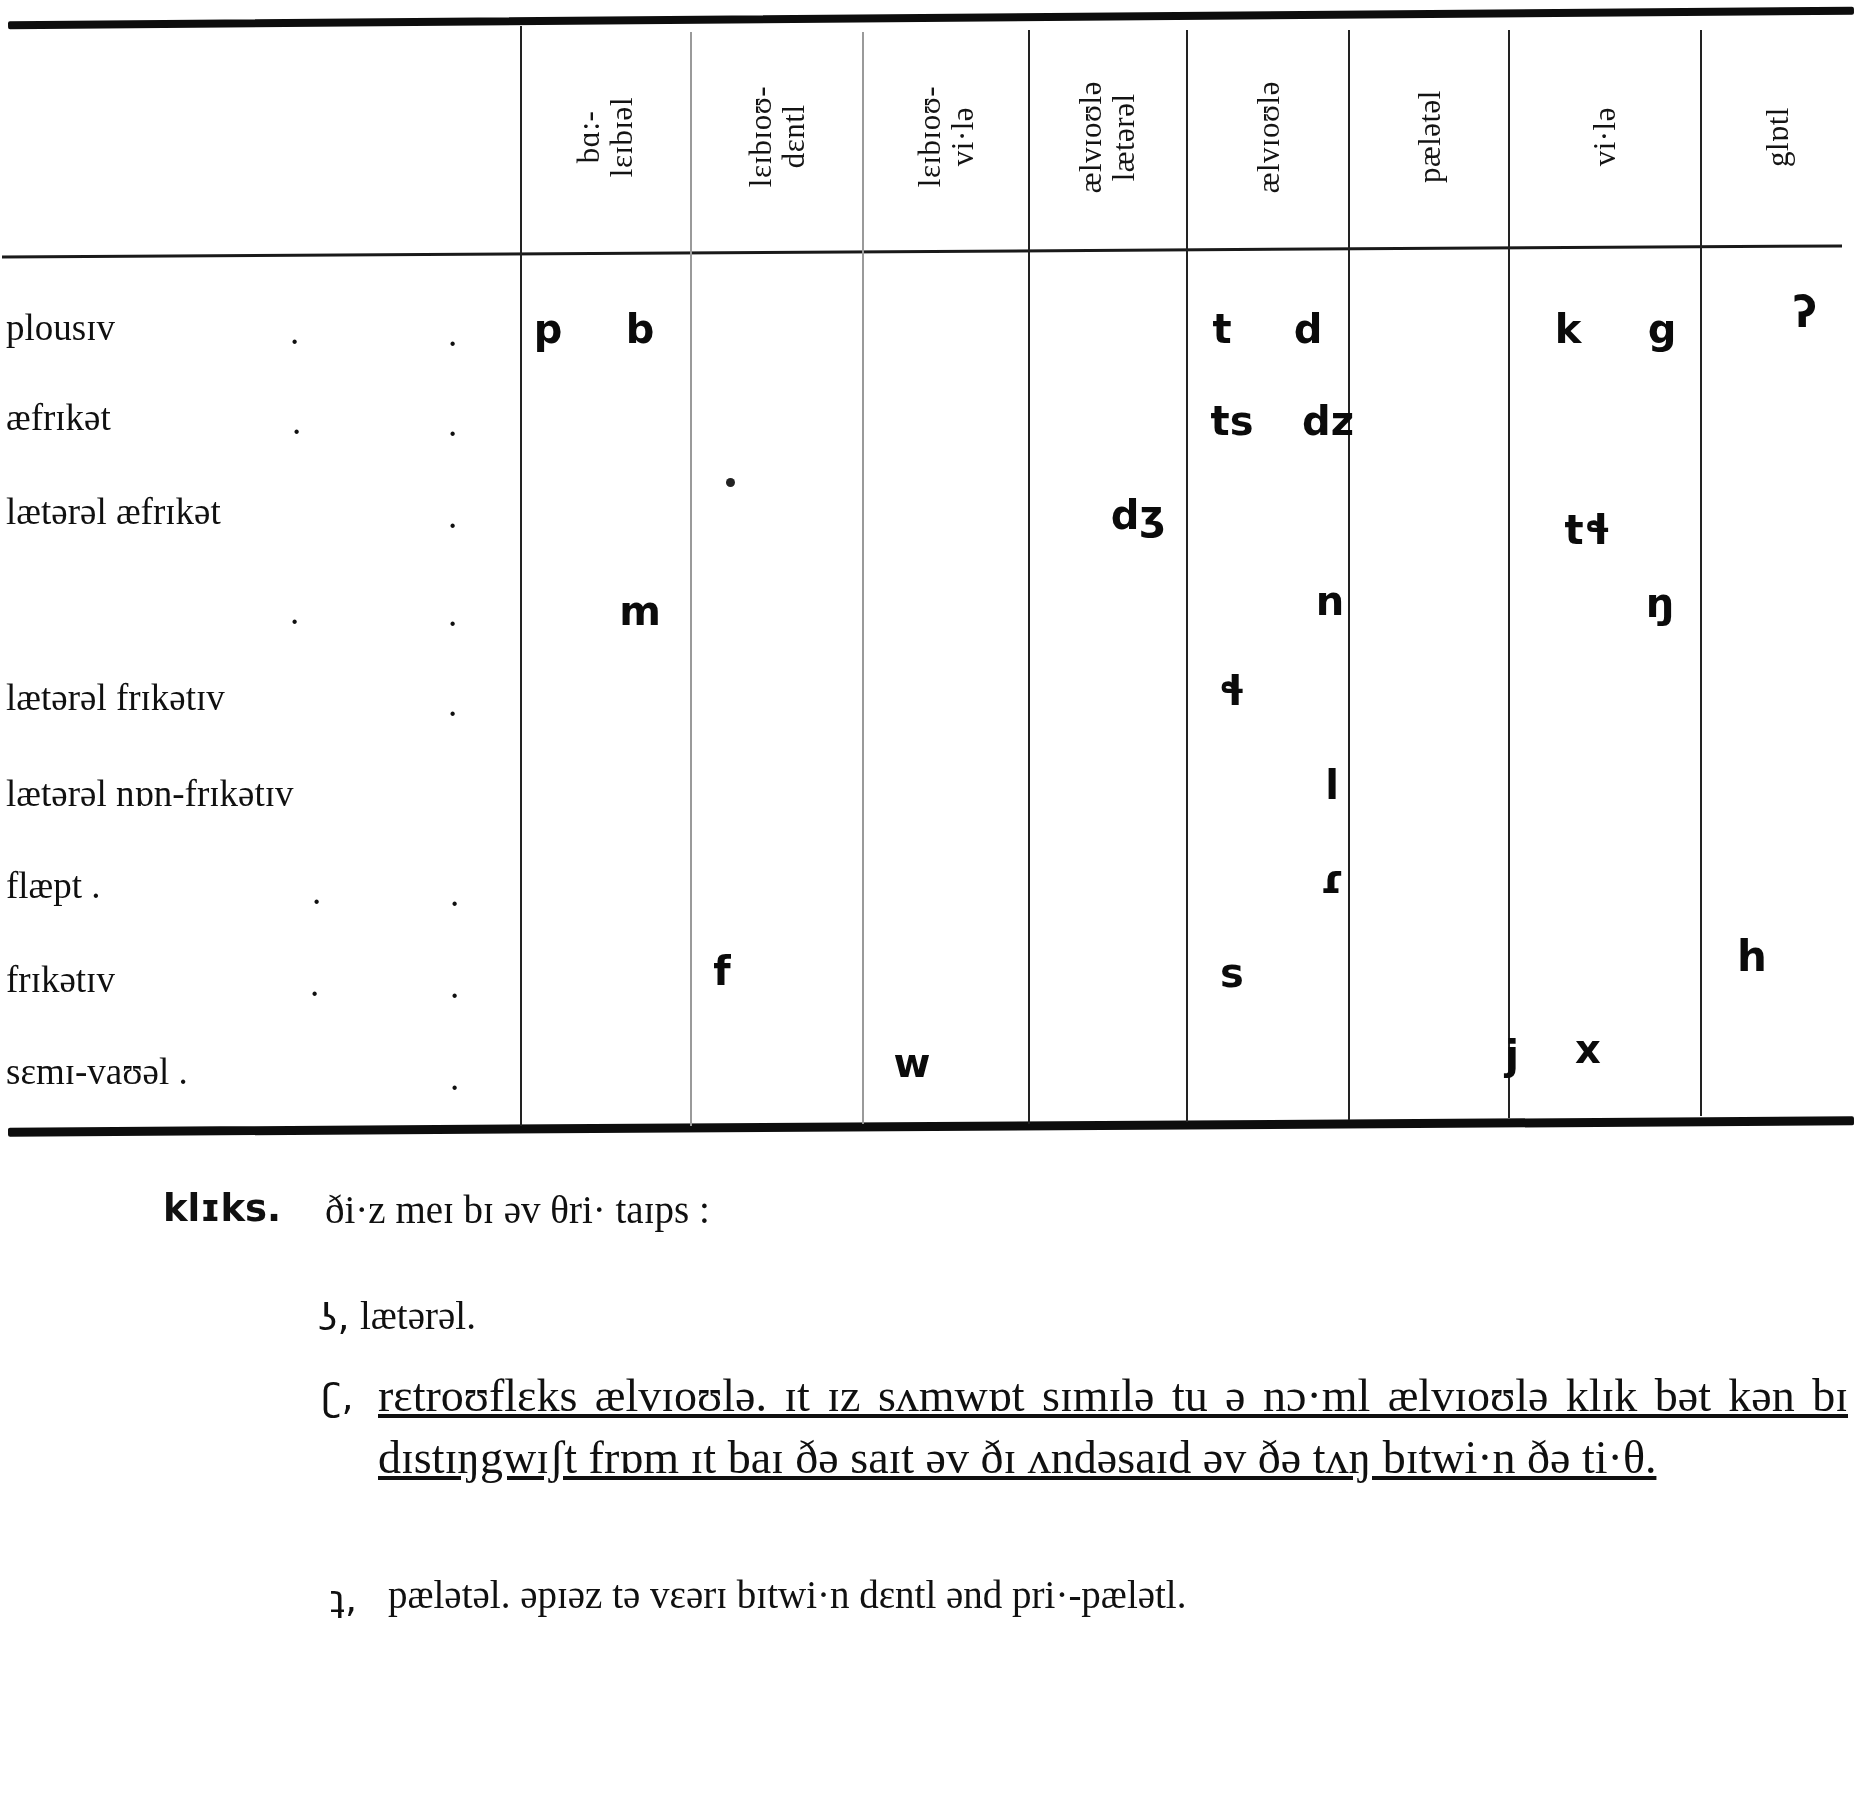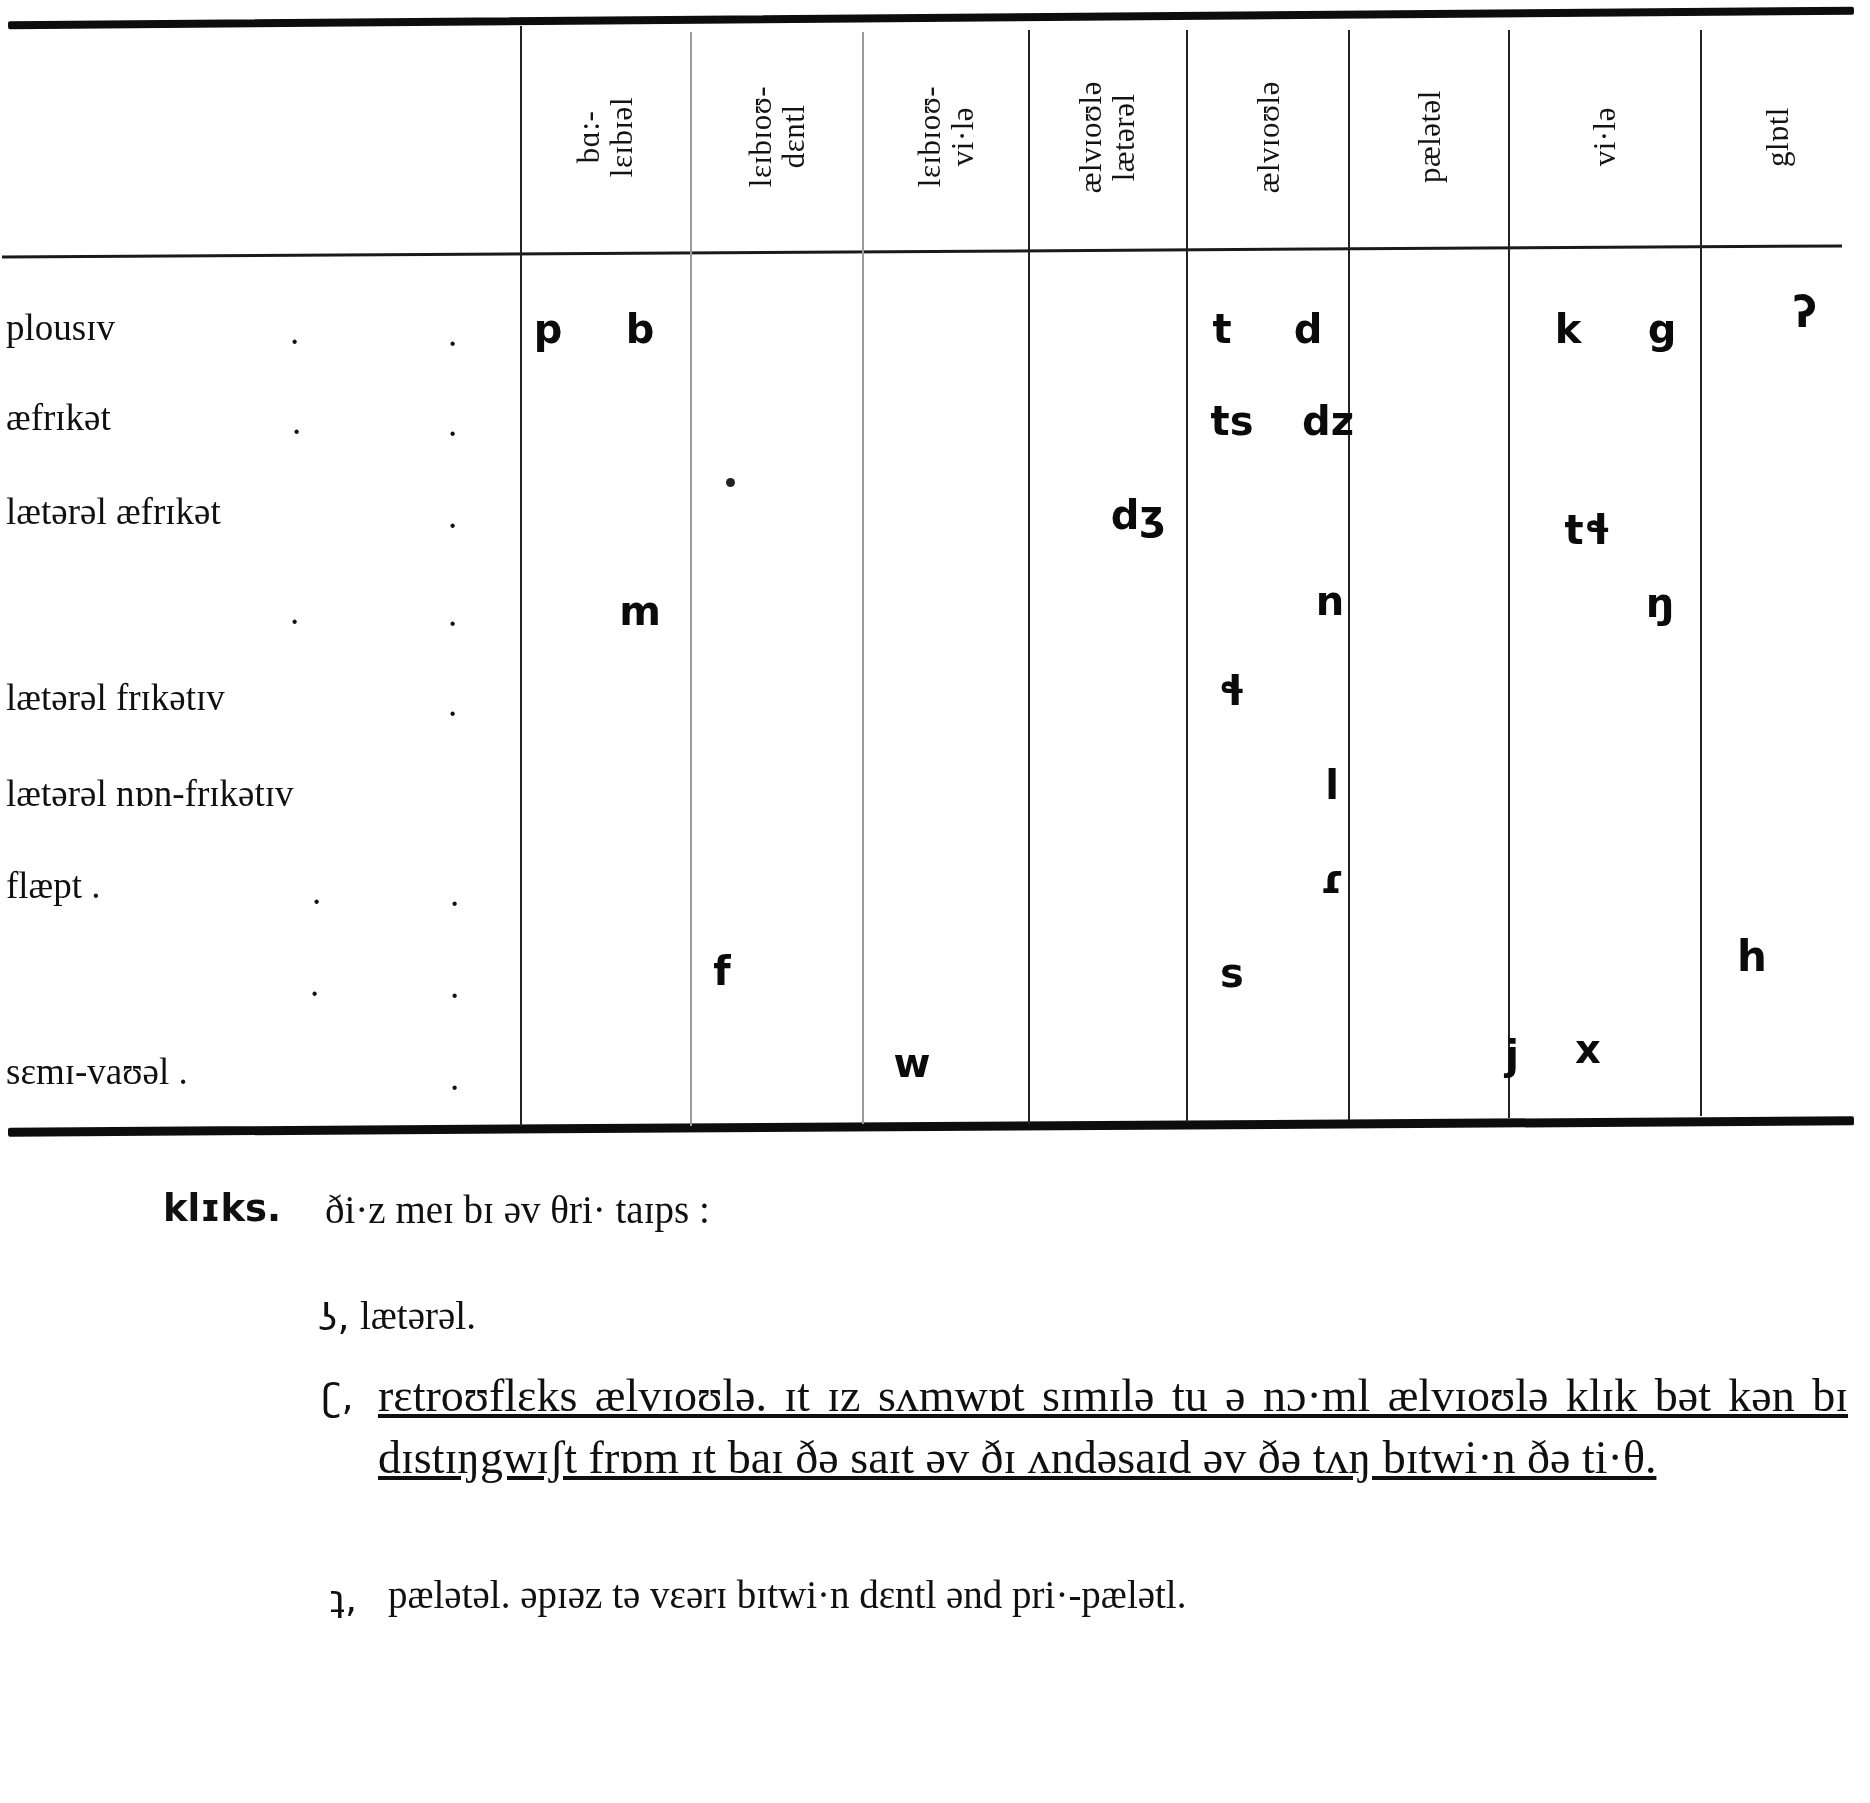--- a/index.html
+++ b/index.html
@@ -231,20 +231,21 @@
 
   <div class="row-label" style="top:676px;">lætərəl frɪkətɪv</div>
   <div class="row-dots" style="left:448px; top:682px;">.</div>
 
   <div class="row-label" style="top:772px;">lætərəl nɒn-frɪkətɪv</div>
 
   <div class="row-label" style="top:864px;">flæpt .</div>
   <div class="row-dots" style="left:312px; top:870px;">.</div>
   <div class="row-dots" style="left:450px; top:872px;">.</div>
 
+  <div class="row-label" style="top:958px;">frɪkətɪv</div>
   <div class="row-dots" style="left:310px; top:962px;">.</div>
   <div class="row-dots" style="left:450px; top:964px;">.</div>
 
   <div class="row-label" style="top:1050px;">sɛmɪ-vaʊəl .</div>
   <div class="row-dots" style="left:450px; top:1056px;">.</div>
 
   <div class="cell" style="left:548px; top:306px;">p</div>
   <div class="cell" style="left:640px; top:306px;">b</div>
   <div class="cell" style="left:1222px; top:306px;">t</div>
   <div class="cell" style="left:1308px; top:306px;">d</div>

